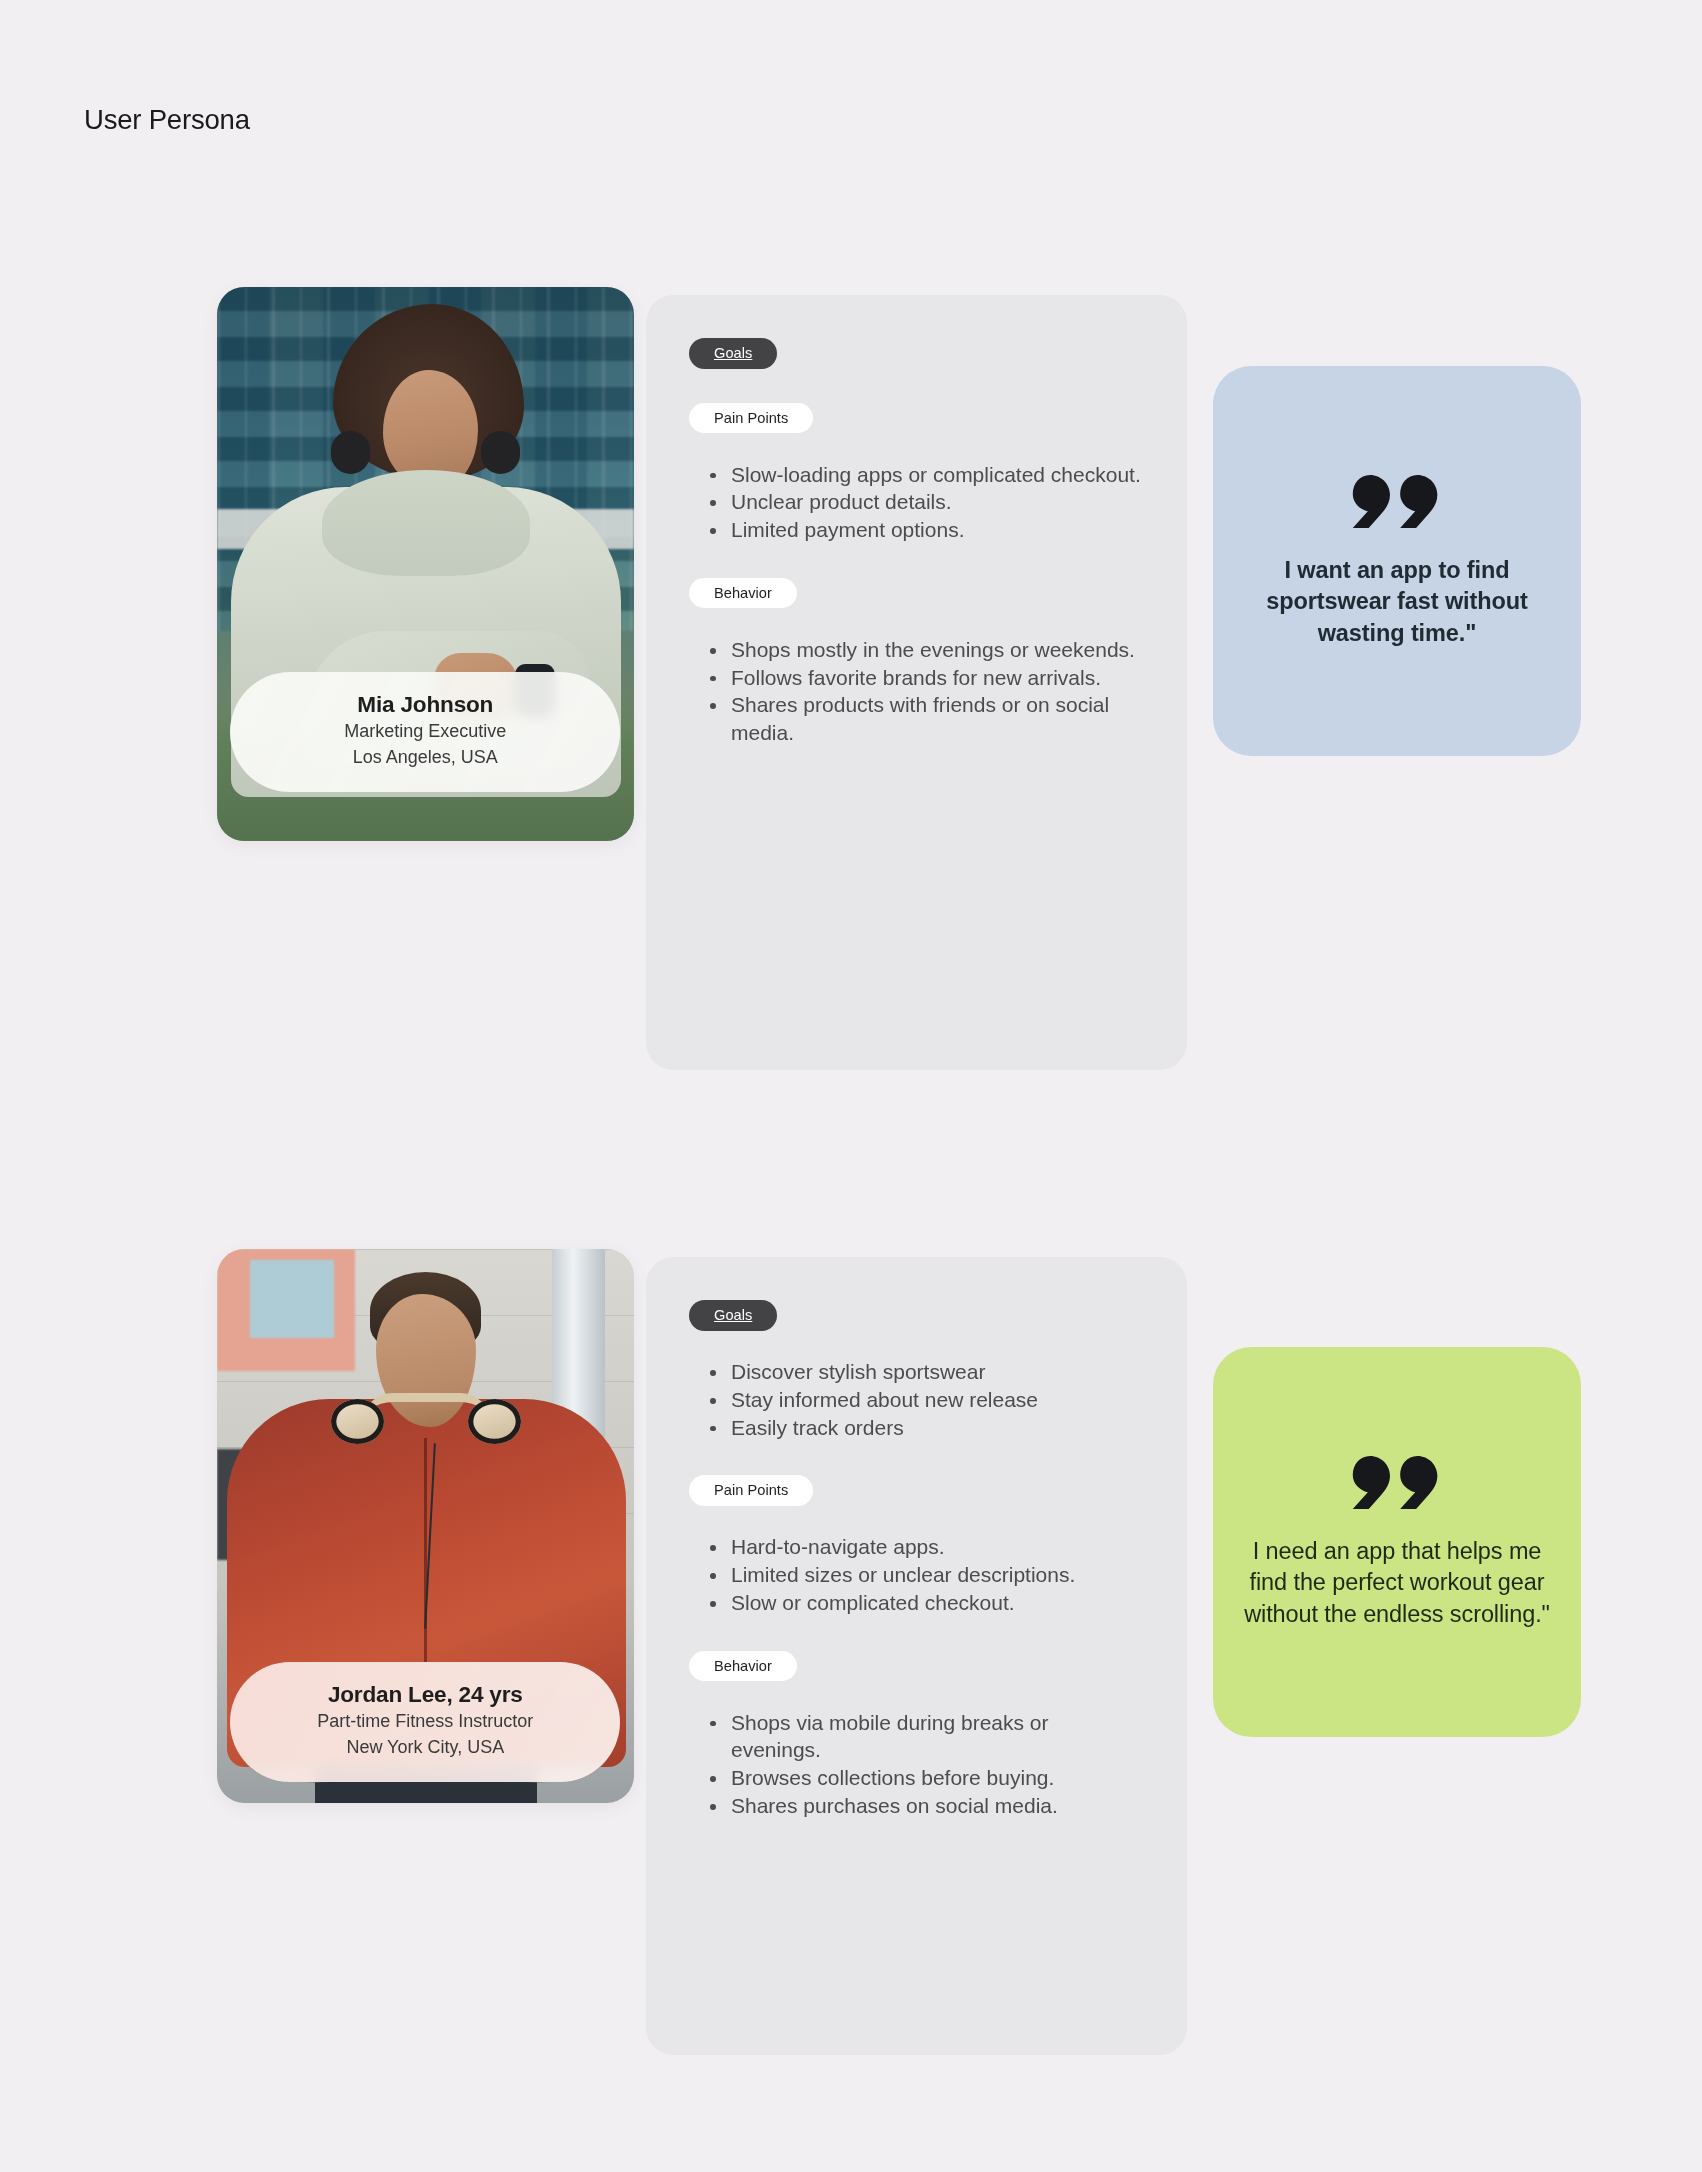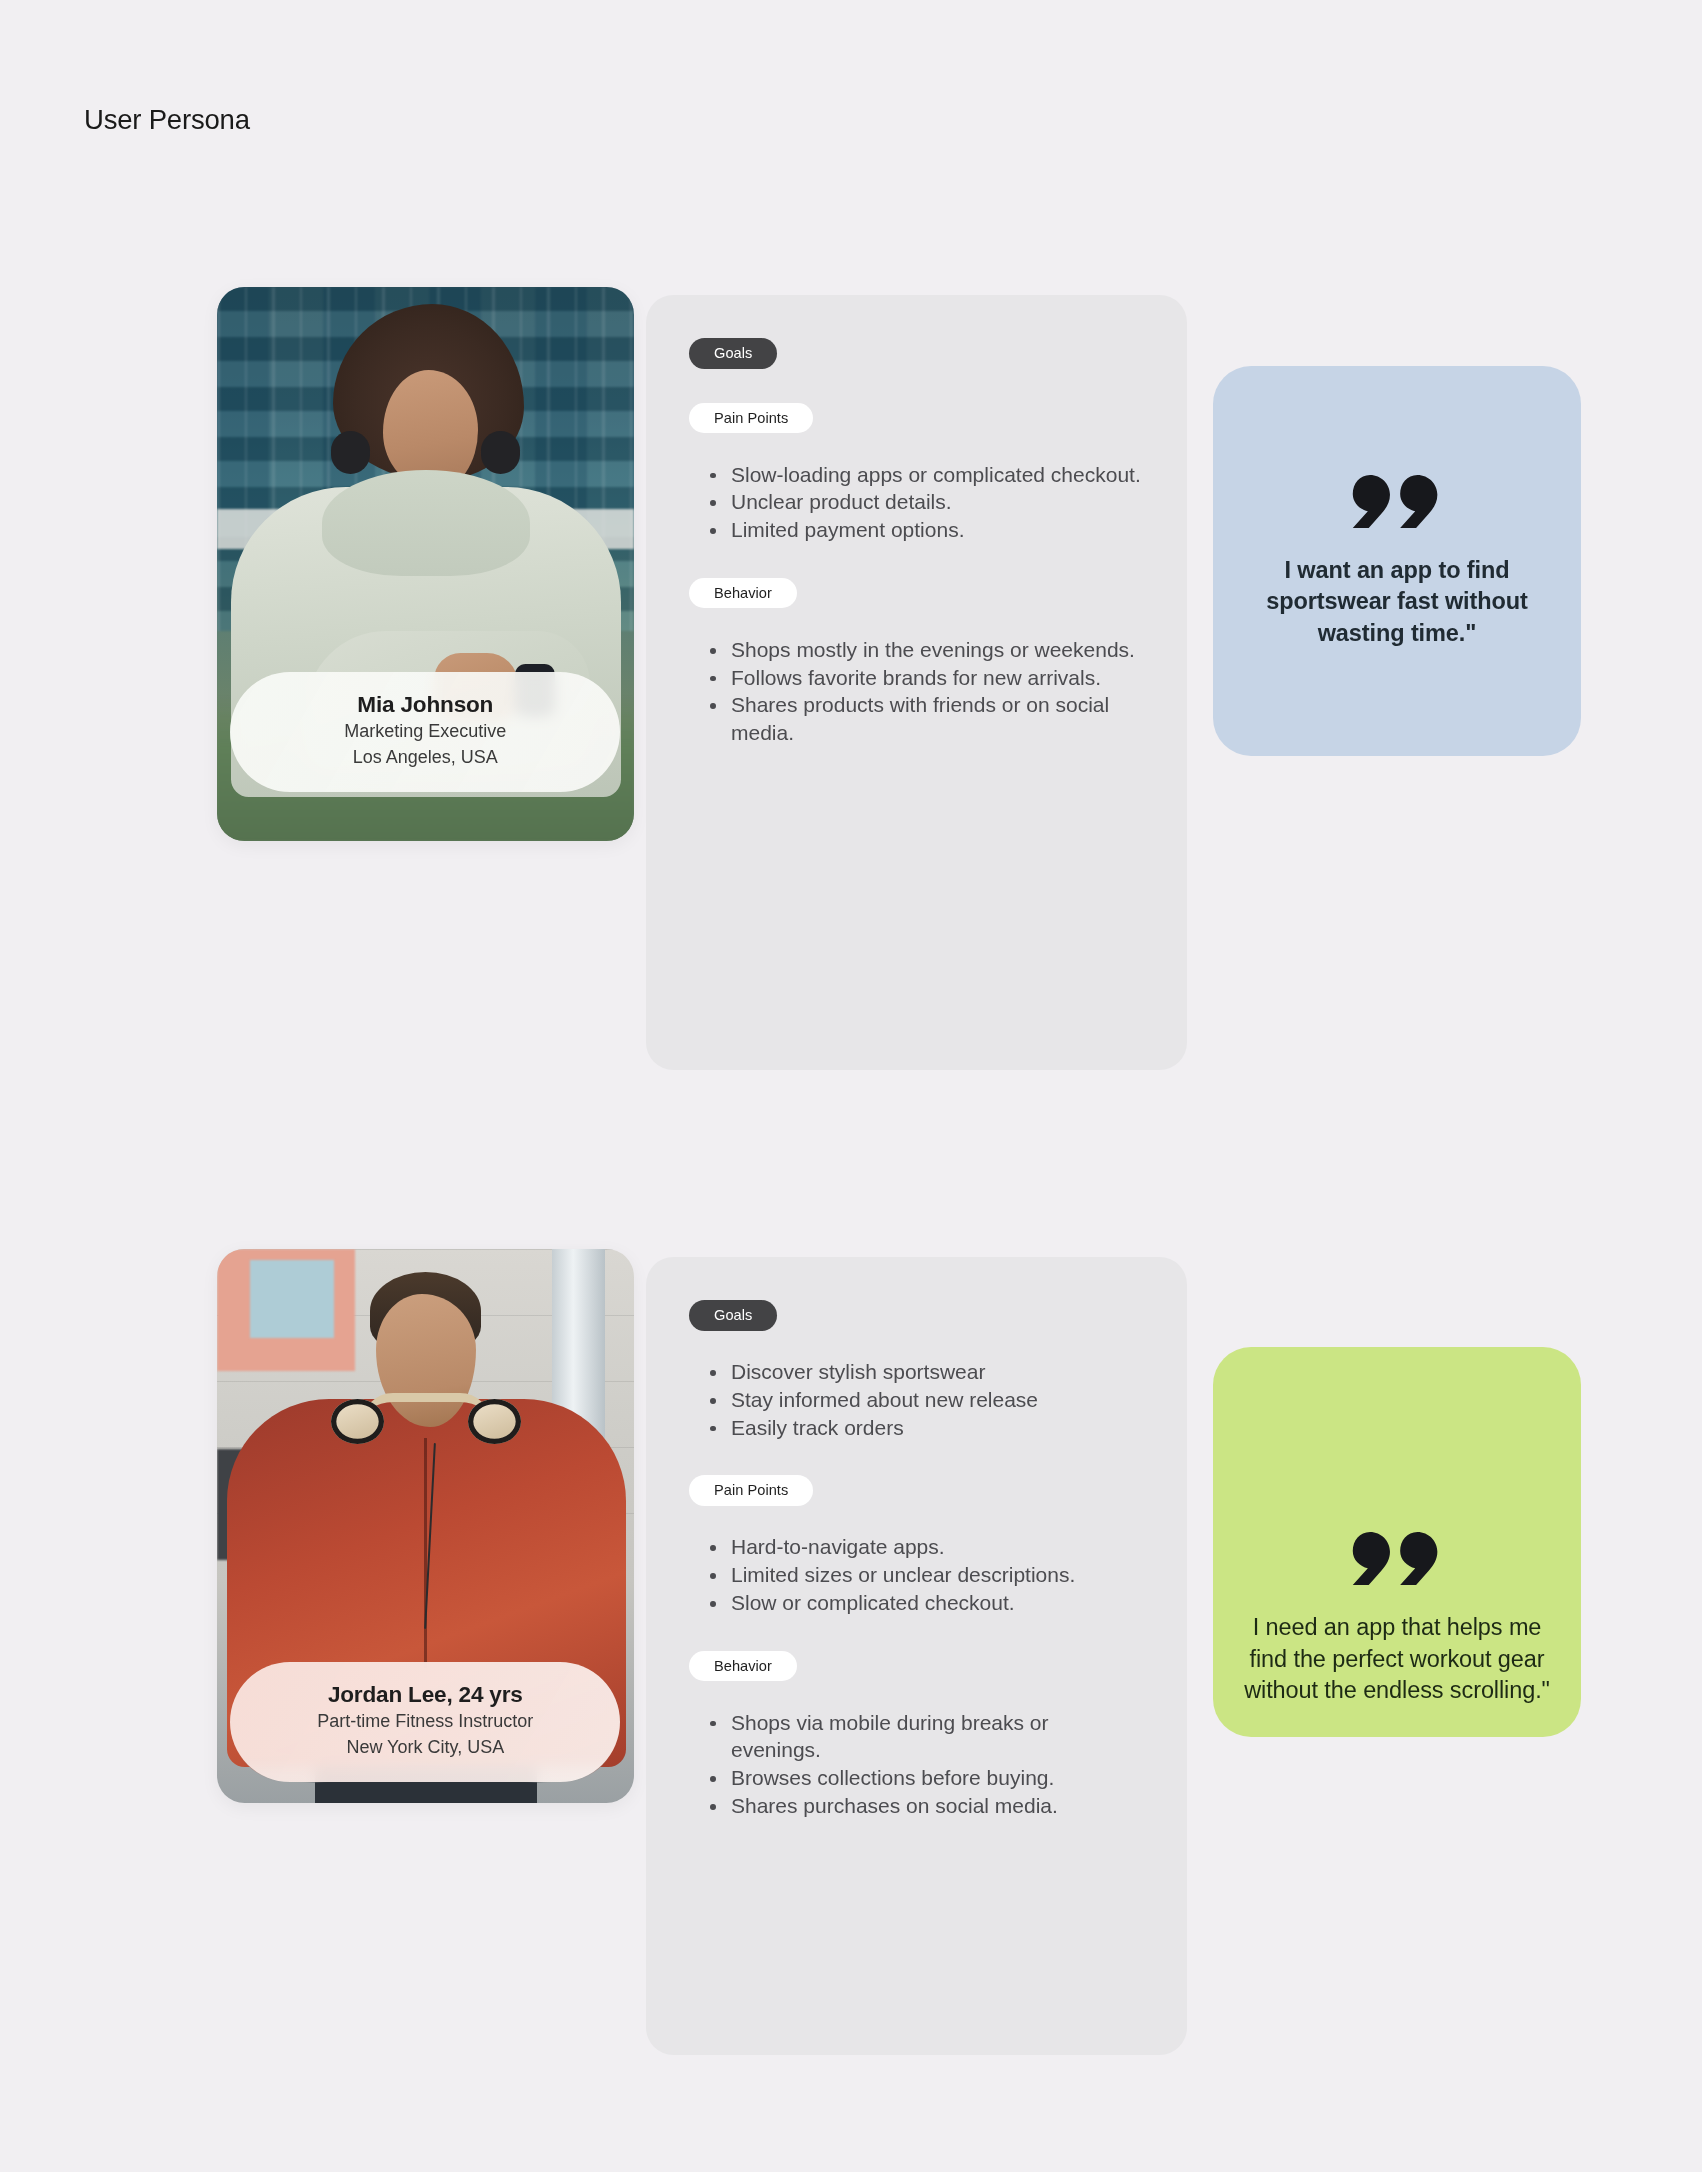--- a/index.html
+++ b/index.html
@@ -258,21 +258,21 @@
 
   .tag {
     display: inline-block;
     padding: 8px 25px;
     border-radius: 44px;
     font-size: 14.6px;
     font-weight: 500;
     letter-spacing: 0.04px;
     line-height: 1;
   }
-  .tag-dark { background: #434345; color: #ffffff; }
+  .tag-dark { background: #434345; color: #ffffff; text-decoration: underline; }
   .tag-light { background: #ffffff; color: #1f1f1f; }
 
   .bullets {
     list-style: none;
     margin: 27.5px 0 0 17px;
   }
   .bullets li {
     position: relative;
     padding-left: 25px;
     font-size: 21px;
@@ -300,21 +300,21 @@
     width: 368px;
     border-radius: 38px;
     display: flex;
     flex-direction: column;
     align-items: center;
     justify-content: center;
     padding: 31px 26px;
     text-align: center;
   }
   .quote-1 { top: 91px; height: 390px; background: #c6d4e6; }
-  .quote-2 { top: 110px; height: 390px; background: #cbe584; justify-content: flex-end; }
+  .quote-2 { top: 110px; height: 390px; background: #cbe584; }
 
   .quote-mark {
     width: 93px;
     height: 57px;
     margin-bottom: 25px;
   }
   .quote-text {
     font-size: 23.5px;
     line-height: 1.33;
     font-weight: 400;

